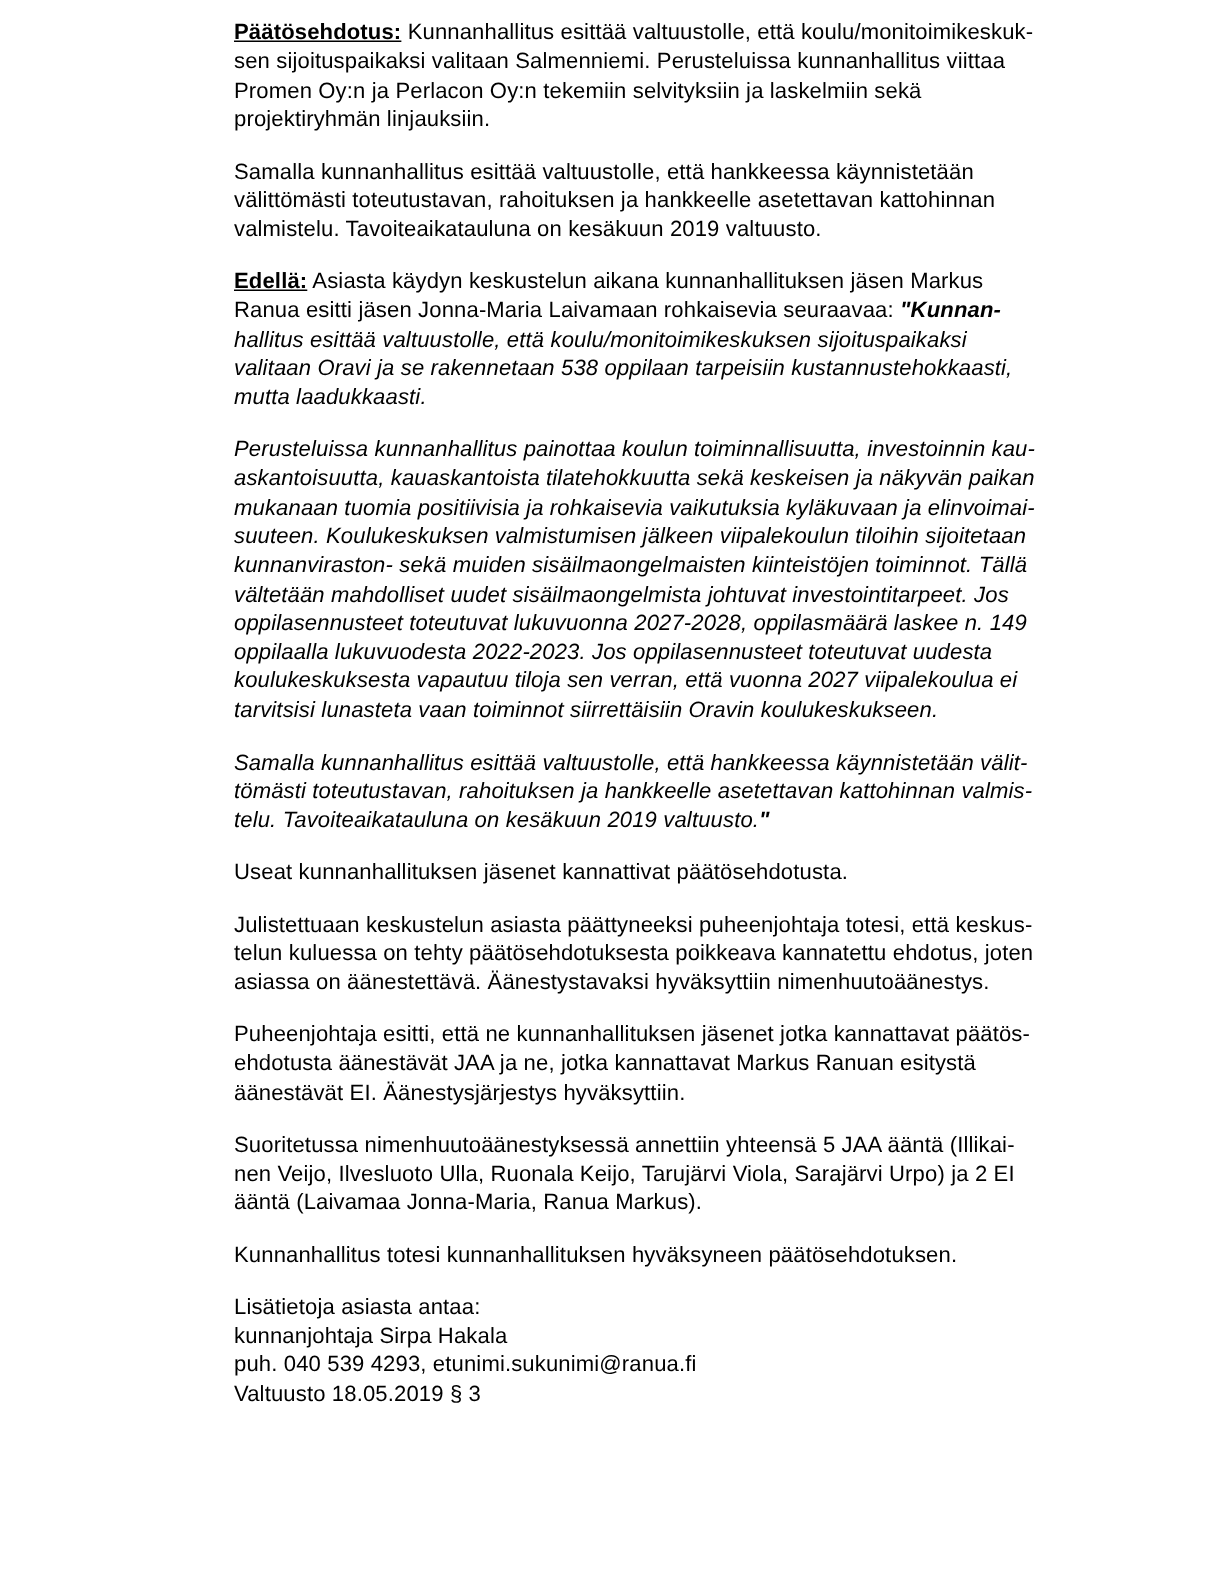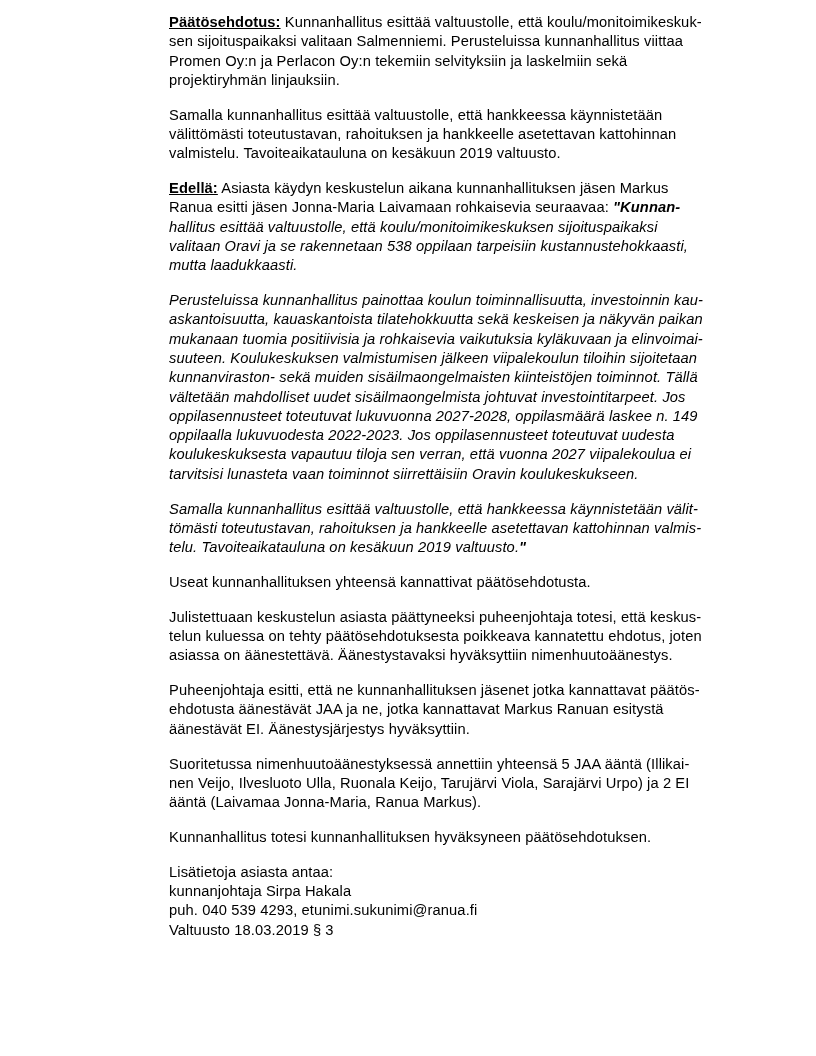--- a/index.html
+++ b/index.html
@@ -13,21 +13,21 @@
     height: 1056px;
     background: #ffffff;
     overflow: hidden;
     font-family: "Liberation Sans", "DejaVu Sans", sans-serif;
     font-size: 14.7px;
     line-height: 19.3px;
     color: #000000;
   }
   .content {
     position: absolute;
-    left: 169px;
+    left: 156px;
     top: 13px;
     width: 620px;
   }
   .para {
     margin: 0 0 15.5px 0;
     white-space: pre;           
     letter-spacing: 0.1px;
   }
   .para:last-child { margin-bottom: 0; }
   .r-bold-underline { font-weight: bold; text-decoration: underline; }
@@ -64,35 +64,35 @@
 oppilasennusteet toteutuvat lukuvuonna 2027-2028, oppilasmäärä laskee n. 149
 oppilaalla lukuvuodesta 2022-2023. Jos oppilasennusteet toteutuvat uudesta
 koulukeskuksesta vapautuu tiloja sen verran, että vuonna 2027 viipalekoulua ei
 tarvitsisi lunasteta vaan toiminnot siirrettäisiin Oravin koulukeskukseen.</span></p>
 
 
     <p class="para"><span class="r-italic">Samalla kunnanhallitus esittää valtuustolle, että hankkeessa käynnistetään välit-
 tömästi toteutustavan, rahoituksen ja hankkeelle asetettavan kattohinnan valmis-
 telu. Tavoiteaikatauluna on kesäkuun 2019 valtuusto.</span><span class="r-bold-italic">"</span></p>
 
-    <p class="para"><span>Useat kunnanhallituksen yhteensä kannattivat päätösehdotusta.</span></p>
+    <p class="para"><span>Useat kunnanhallituksen jäsenet kannattivat päätösehdotusta.</span></p>
 
     <p class="para"><span>Julistettuaan keskustelun asiasta päättyneeksi puheenjohtaja totesi, että keskus-
 telun kuluessa on tehty päätösehdotuksesta poikkeava kannatettu ehdotus, joten
 asiassa on äänestettävä. Äänestystavaksi hyväksyttiin nimenhuutoäänestys.</span></p>
 
     <p class="para"><span>Puheenjohtaja esitti, että ne kunnanhallituksen jäsenet jotka kannattavat päätös-
 ehdotusta äänestävät JAA ja ne, jotka kannattavat Markus Ranuan esitystä
 äänestävät EI. Äänestysjärjestys hyväksyttiin.</span></p>
 
     <p class="para"><span>Suoritetussa nimenhuutoäänestyksessä annettiin yhteensä 5 JAA ääntä (Illikai-
 nen Veijo, Ilvesluoto Ulla, Ruonala Keijo, Tarujärvi Viola, Sarajärvi Urpo) ja 2 EI
 ääntä (Laivamaa Jonna-Maria, Ranua Markus).</span></p>
 
     <p class="para"><span>Kunnanhallitus totesi kunnanhallituksen hyväksyneen päätösehdotuksen.</span></p>
 
     <p class="para"><span>Lisätietoja asiasta antaa:
 kunnanjohtaja Sirpa Hakala
 puh. 040 539 4293, etunimi.sukunimi@ranua.fi
-Valtuusto 18.03.2019 § 3</span></p>
+Valtuusto 18.05.2019 § 3</span></p>
 
   </div>
 </div>
 
 </body></html>

